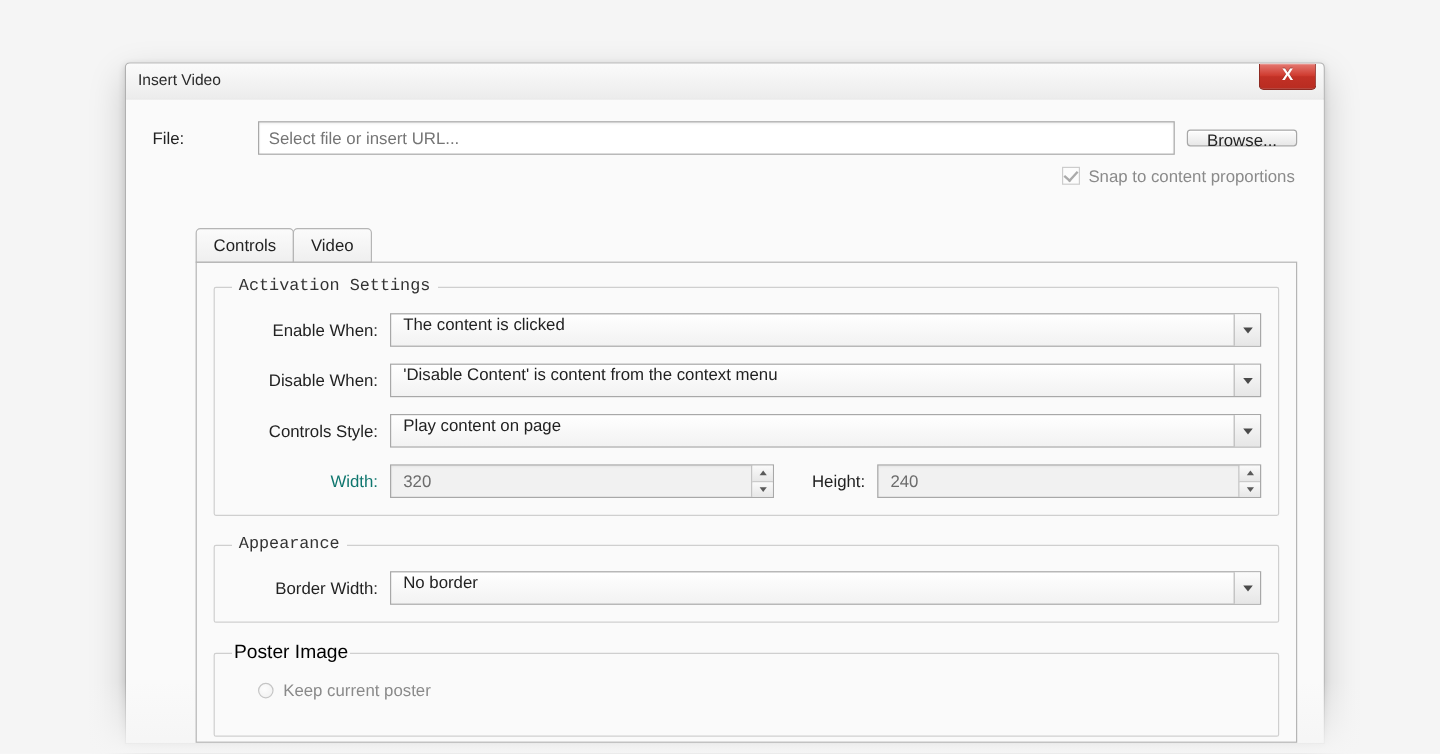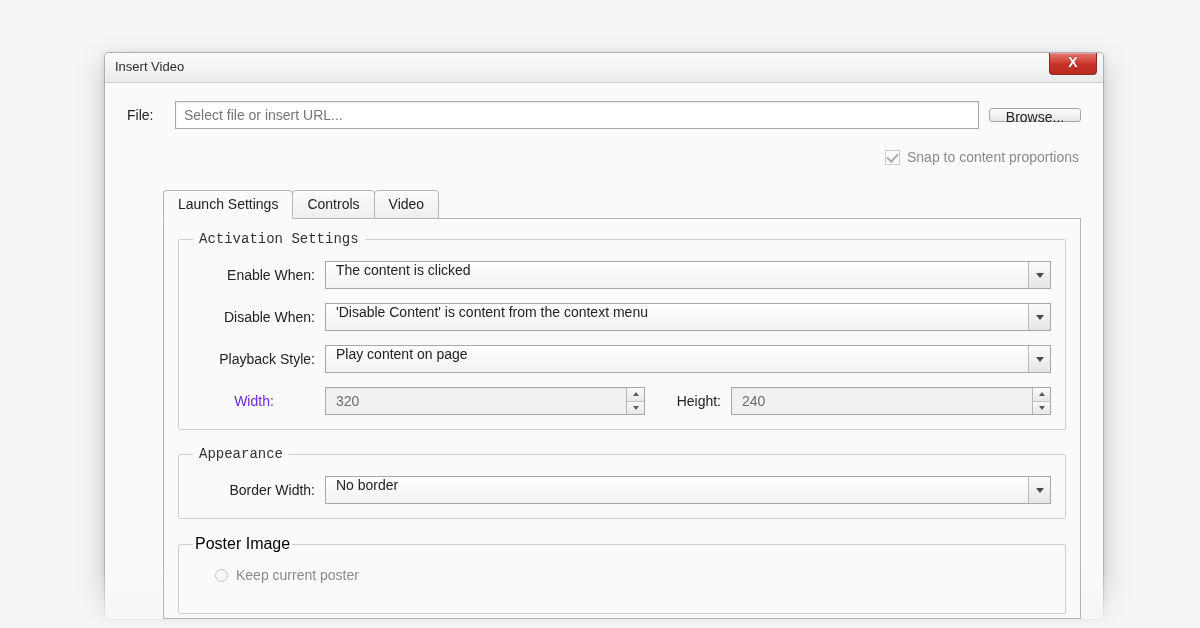--- a/index.html
+++ b/index.html
@@ -71,36 +71,37 @@
     }
     .file-input {
       flex: 1;
       height: 28px;
       border: 1px solid #a8a8a8;
       background: #ffffff;
       font-size: 14px;
       padding: 0 8px;
       color: #ec4899;
       box-shadow: inset 0 1px 2px rgba(0,0,0,.08);
+      margin-left: 40px;
     }
     .browse-btn {
       height: 14px;
       min-width: 92px;
       padding: 0 14px;
       font-size: 14px;
       color: #222;
       background: linear-gradient(to bottom, #fdfdfd, #e7e7e7);
       border: 1px solid #a7a7a7;
       border-radius: 3px;
       box-shadow: inset 0 1px 0 #fff;
     }
     .snap-row {
       display: flex;
       justify-content: flex-end;
-      align-items: flex-end;
+      align-items: flex-start;
       gap: 7px;
       height: 26px;
       margin-bottom: 24px;
       padding-right: 2px;
     }
     .snap-check {
       width: 15px;
       height: 15px;
       border: 1px solid #a8a8a8;
       background: #fff;
@@ -207,23 +208,23 @@
       border-left: 4px solid transparent;
       border-right: 4px solid transparent;
       border-top: 5px solid #4a4a4a;
     }
     .wh-row {
       display: flex;
       align-items: center;
     }
     .wh-label {
       width: 132px;
-      text-align: center;
-      font-size: 14px;
-      color: #6d28d9;
+      text-align: right;
+      font-size: 14px;
+      color: #0f766e;
       padding-right: 10px;
     }
     .wh-label2 {
       width: 72px;
       text-align: right;
       font-size: 14px;
       color: #222;
       padding-right: 10px;
       margin-left: 14px;
     }
@@ -321,21 +322,20 @@
       <button class="browse-btn">Browse...</button>
     </div>
 
     <div class="snap-row">
       <div class="snap-check"></div>
       <div class="snap-label">Snap to content proportions</div>
     </div>
 
     <div class="tabs-outer">
       <div class="tabstrip">
-        <div class="tab active">Launch Settings</div>
         <div class="tab">Controls</div>
         <div class="tab">Video</div>
       </div>
 
       <div class="tabpanel">
 
         <fieldset class="group">
           <legend>Activation Settings</legend>
 
           <div class="form-row">
@@ -352,21 +352,21 @@
             <div class="row-label">Disable When:</div>
             <div class="select">
               <span>'Disable Content' is content from the context menu</span>
               <div class="arrow-btn">
                   <div class="tri-down"></div>
                 </div>
             </div>
           </div>
 
           <div class="form-row">
-            <div class="row-label">Playback Style:</div>
+            <div class="row-label">Controls Style:</div>
             <div class="select">
               <span>Play content on page</span>
               <div class="arrow-btn">
                   <div class="tri-down"></div>
                 </div>
             </div>
           </div>
 
           <div class="wh-row">
             <div class="wh-label">Width:</div>

